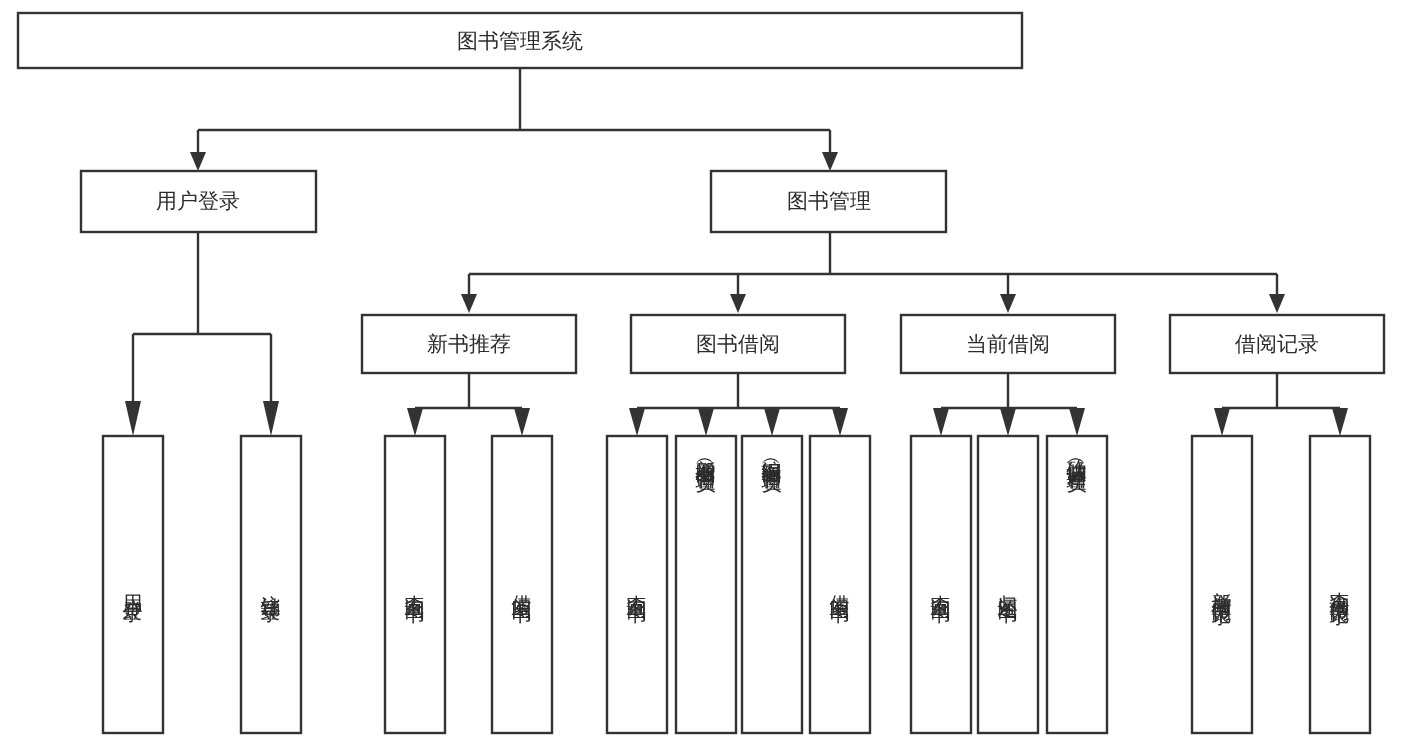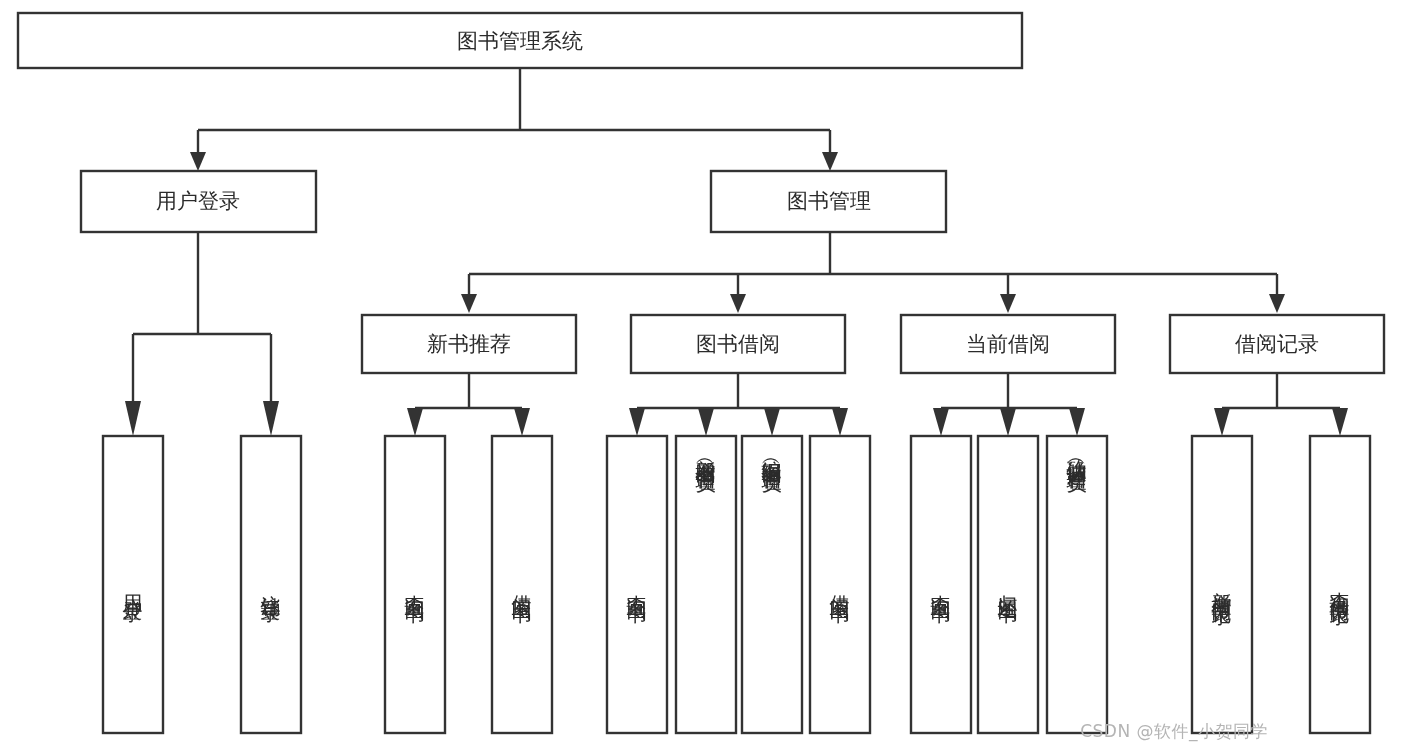--- a/index.html
+++ b/index.html
@@ -234,14 +234,13 @@
   <div class="leaf-label" style="left:607px; top:436px; width:60px; height:297px;">查询图书</div>
   <div class="leaf-label" style="left:676px; top:436px; width:60px; height:297px; letter-spacing:2px; justify-content:flex-start; padding-top:8px; box-sizing:border-box;">新增图书（管理员）</div>
   <div class="leaf-label" style="left:742px; top:436px; width:60px; height:297px; letter-spacing:2px; justify-content:flex-start; padding-top:8px; box-sizing:border-box;">编辑图书（管理员）</div>
   <div class="leaf-label" style="left:810px; top:436px; width:60px; height:297px;">借阅图书</div>
   <div class="leaf-label" style="left:911px; top:436px; width:60px; height:297px;">查询图书</div>
   <div class="leaf-label" style="left:978px; top:436px; width:60px; height:297px;">归还图书</div>
   <div class="leaf-label" style="left:1047px; top:436px; width:60px; height:297px; letter-spacing:2px; justify-content:flex-start; padding-top:8px; box-sizing:border-box;">确认归还（管理员）</div>
   <div class="leaf-label" style="left:1192px; top:436px; width:60px; height:297px;">新增借阅记录</div>
   <div class="leaf-label" style="left:1310px; top:436px; width:60px; height:297px;">查询借阅记录</div>
 
-  <div class="watermark">CSDN @软件_小贺同学</div>
 </div>
 
 </body></html>

